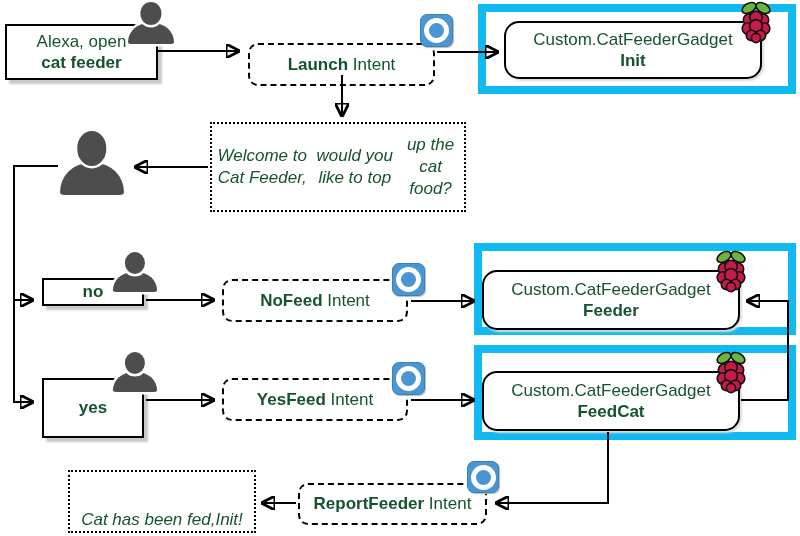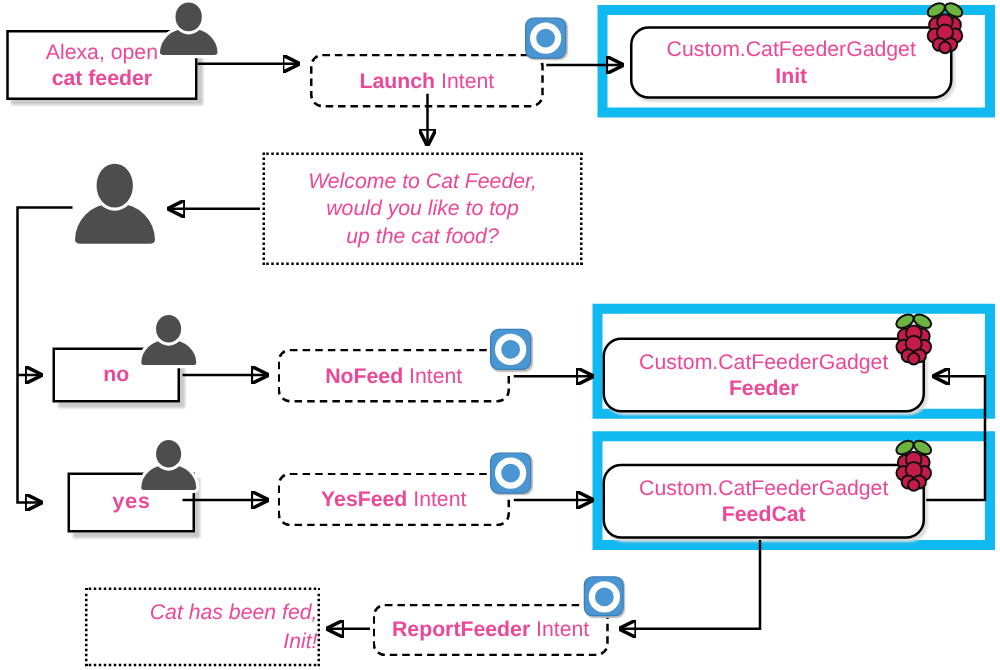--- a/index.html
+++ b/index.html
@@ -5,27 +5,27 @@
   :root{
     --highlight:#10b9f0;
     --alexa-blue:#4a96d2;
     --person-gray:#4d4d4d;
     --berry:#c51a4a;
     --leaf:#6cb33f;
   }
   html,body{margin:0;padding:0;background:#fff;}
   .canvas{
     position:relative;width:800px;height:536px;background:#fff;overflow:hidden;
-    font-family:"Liberation Sans",sans-serif;color:#ec4899;
+    font-family:"Liberation Sans",sans-serif;color:#14532d;
   }
   .node{position:absolute;display:flex;align-items:center;justify-content:center;
     text-align:center;font-size:17px;background:#fff;box-sizing:border-box;}
   .solid-box{border:2px solid #000;box-shadow:4px 4px 2px #c9c9c9;}
   .dashed-box{border:2px dashed #000;border-radius:10px;}
-  .dotted-box{border:2px dotted #000;flex-direction:column;font-style:italic;line-height:1.3;}
+  .dotted-box{border:2px dotted #000;flex-direction:row;font-style:italic;line-height:1.3;}
   .handler-box{border:2px solid #000;border-radius:15px;flex-direction:column;line-height:1.3;box-shadow:2px 2px 2px #ddd;z-index:2;}
   .cyan-box{position:absolute;border:8px solid var(--highlight);box-sizing:border-box;background:#fff;z-index:1;}
   .stack{display:flex;flex-direction:column;line-height:1.25;}
   .b{font-weight:bold;}
   
   .person{position:absolute;z-index:4;}
   .person .head{position:absolute;left:50%;top:0;transform:translateX(-50%);
     width:46%;height:54%;background:var(--person-gray);border-radius:50%;
     box-shadow:0 0 0 2.5px #fff;z-index:2;}
   .person .body{position:absolute;bottom:0;left:0;width:100%;height:50%;
@@ -114,21 +114,21 @@
   <div class="node dotted-box" style="left:210px;top:122px;width:256px;height:90px;">
     <span>Welcome to Cat Feeder,</span>
     <span>would you like to top</span>
     <span>up the cat food?</span>
   </div>
   <div class="person" style="left:60px;top:131px;width:64px;height:64px;">
     <div class="head"></div>
     <div class="body"></div>
   </div>
 
-  <div class="node solid-box" style="left:42px;top:278px;width:102px;height:44px;">
+  <div class="node solid-box" style="left:42px;top:278px;width:102px;height:28px;">
     <span class="b">no</span>
   </div>
   <div class="person" style="left:113px;top:252px;width:44px;height:40px;">
     <div class="head"></div>
     <div class="body"></div>
   </div>
   <div class="node dashed-box" style="left:222px;top:279px;width:186px;height:43px;">
     <span><b>NoFeed</b> <span>Intent</span></span>
   </div>
   <div class="alexa" style="left:392px;top:263px;">
@@ -153,21 +153,21 @@
         <circle cx="9" cy="28.5" r="5.8"></circle>
           <circle cx="25" cy="28.5" r="5.8"></circle>
           <circle cx="17" cy="26" r="6.4"></circle>
         <circle cx="12.5" cy="35.5" r="5.2"></circle>
           <circle cx="21.5" cy="35.5" r="5.2"></circle>
           <circle cx="17" cy="38" r="4.6"></circle>
       </g>
     </g>
   </svg>
 
-  <div class="node solid-box" style="left:54px;top:378px;width:102px;height:48px;font-family:Liberation Mono, monospace;">
+  <div class="node solid-box" style="left:42px;top:378px;width:102px;height:60px;">
     <span class="b">yes</span>
   </div>
   <div class="person" style="left:113px;top:352px;width:44px;height:40px;">
     <div class="head"></div>
     <div class="body"></div>
   </div>
   <div class="node dashed-box" style="left:222px;top:378px;width:186px;height:43px;">
     <span><b>YesFeed</b> <span>Intent</span></span>
   </div>
   <div class="alexa" style="left:392px;top:362px;">

